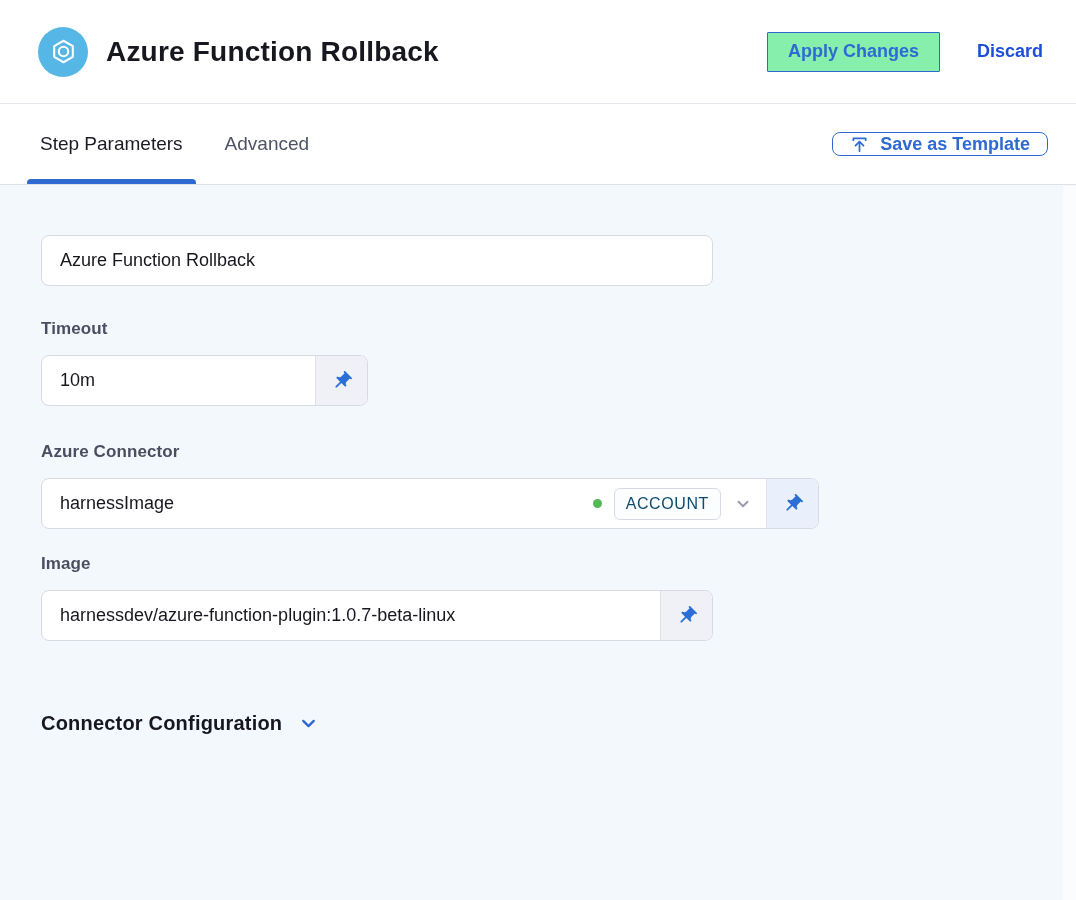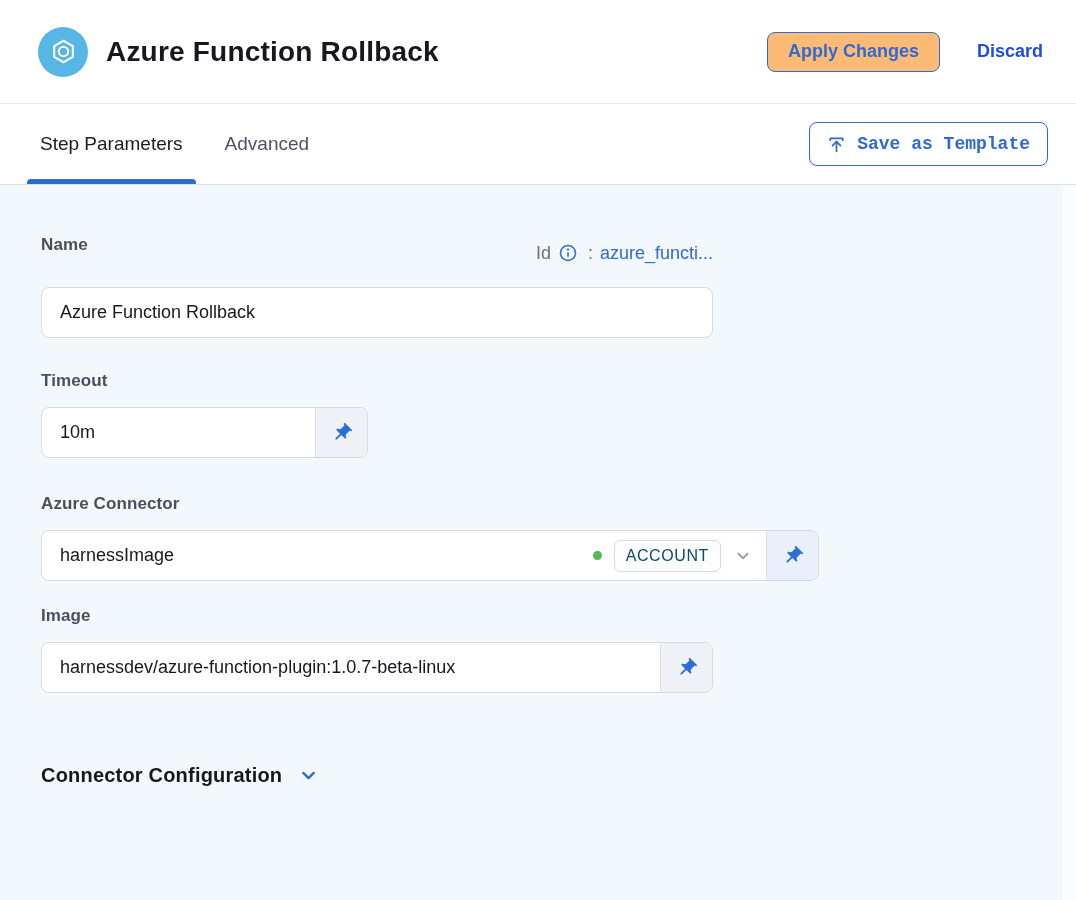--- a/index.html
+++ b/index.html
@@ -15,22 +15,22 @@
     padding:0 33px 0 38px;
   }
   .hdr-left { display:flex; align-items:center; gap:18px; }
   .step-icon {
     width:50px; height:50px; border-radius:50%; background:#56B6E6;
     display:flex; align-items:center; justify-content:center; flex:0 0 auto;
   }
   .page-title { font-size:28px; font-weight:700; color:#17171F; letter-spacing:.2px; }
   .hdr-right { display:flex; align-items:center; gap:37px; }
   .btn-outline {
-    border:1.5px solid #2F6AD3; color:#2F6AD3; background:#fdba74;
-    border-radius:8px; height:40px; padding:0 20px;
+    border:1.5px solid #2F6AD3; color:#2F6AD3; background:#86efac;
+    border-radius:1px; height:40px; padding:0 20px;
     font-size:18px; font-weight:700; font-family:inherit; cursor:pointer;
     display:inline-flex; align-items:center; justify-content:center;
   }
   .btn-link {
     border:none; background:none; color:#1d4ed8; font-size:18px; font-weight:700;
     font-family:inherit; cursor:pointer; padding:0;
   }
 
   
   .tabbar {
@@ -43,21 +43,21 @@
   }
   .tab + .tab { margin-left:42px; }
   .tab.active { font-weight:400; color:#1B1B26; }
   .tab.active .tab-underline {
     position:absolute; left:-13px; right:-13px; bottom:0; height:5px;
     background:#2F6AD3; border-radius:4px 4px 0 0;
   }
   .save-tpl {
     margin-left:auto; align-self:center; display:inline-flex; align-items:center; gap:11px;
     border:1.5px solid #2F6AD3; color:#2F6AD3; background:#fff; border-radius:8px;
-    height:44px; padding:0 17px; font-size:18px; font-weight:700; font-family:Liberation Mono, monospace; cursor:pointer;
+    height:24px; padding:0 17px; font-size:18px; font-weight:700; font-family:Liberation Sans, sans-serif; cursor:pointer;
   }
 
   
   .content { padding:50px 0 0 41px; }
   .right-gutter { position:absolute; right:0; top:186px; bottom:0; width:13px; background:#FAFCFE; }
 
   .flabel { font-size:17px; font-weight:700; color:#4B4E60; letter-spacing:.1px; }
   .label-row {
     width:672px; display:flex; align-items:center; justify-content:space-between;
     margin-bottom:16px;
@@ -144,35 +144,20 @@
           <path d="M5.8 11.2L10 7l4.2 4.2"></path>
         </svg>
       </span>
       <span>Save as Template</span>
     </button>
   </nav>
 
   <main class="content">
 
     <div class="field">
-      <div class="label-row">
-        <label class="flabel">Name</label>
-        <div class="id-row">
-          <span class="id-label">Id</span>
-          <span>
-            <svg width="20" height="20" viewBox="0 0 20 20">
-              <circle cx="10" cy="10" r="7.5" fill="none" stroke="#2F6AD3" stroke-width="1.5"></circle>
-              <circle cx="10" cy="6.7" r="1.1" fill="#2F6AD3"></circle>
-              <rect x="9.2" y="8.9" width="1.6" height="5" rx="0.8" fill="#2F6AD3"></rect>
-            </svg>
-          </span>
-          <span class="id-colon">:</span>
-          <a class="id-value">azure_functi...</a>
-        </div>
-      </div>
       <div class="input-wrap w-name">
         <input class="text-input" type="text" value="Azure Function Rollback" style="">
       </div>
     </div>
 
     <div class="field gap-lg">
       <label class="flabel">Timeout</label>
       <div class="input-wrap w-timeout has-pin">
         <input class="text-input" type="text" value="10m" style="">
         <span class="pin-zone">

